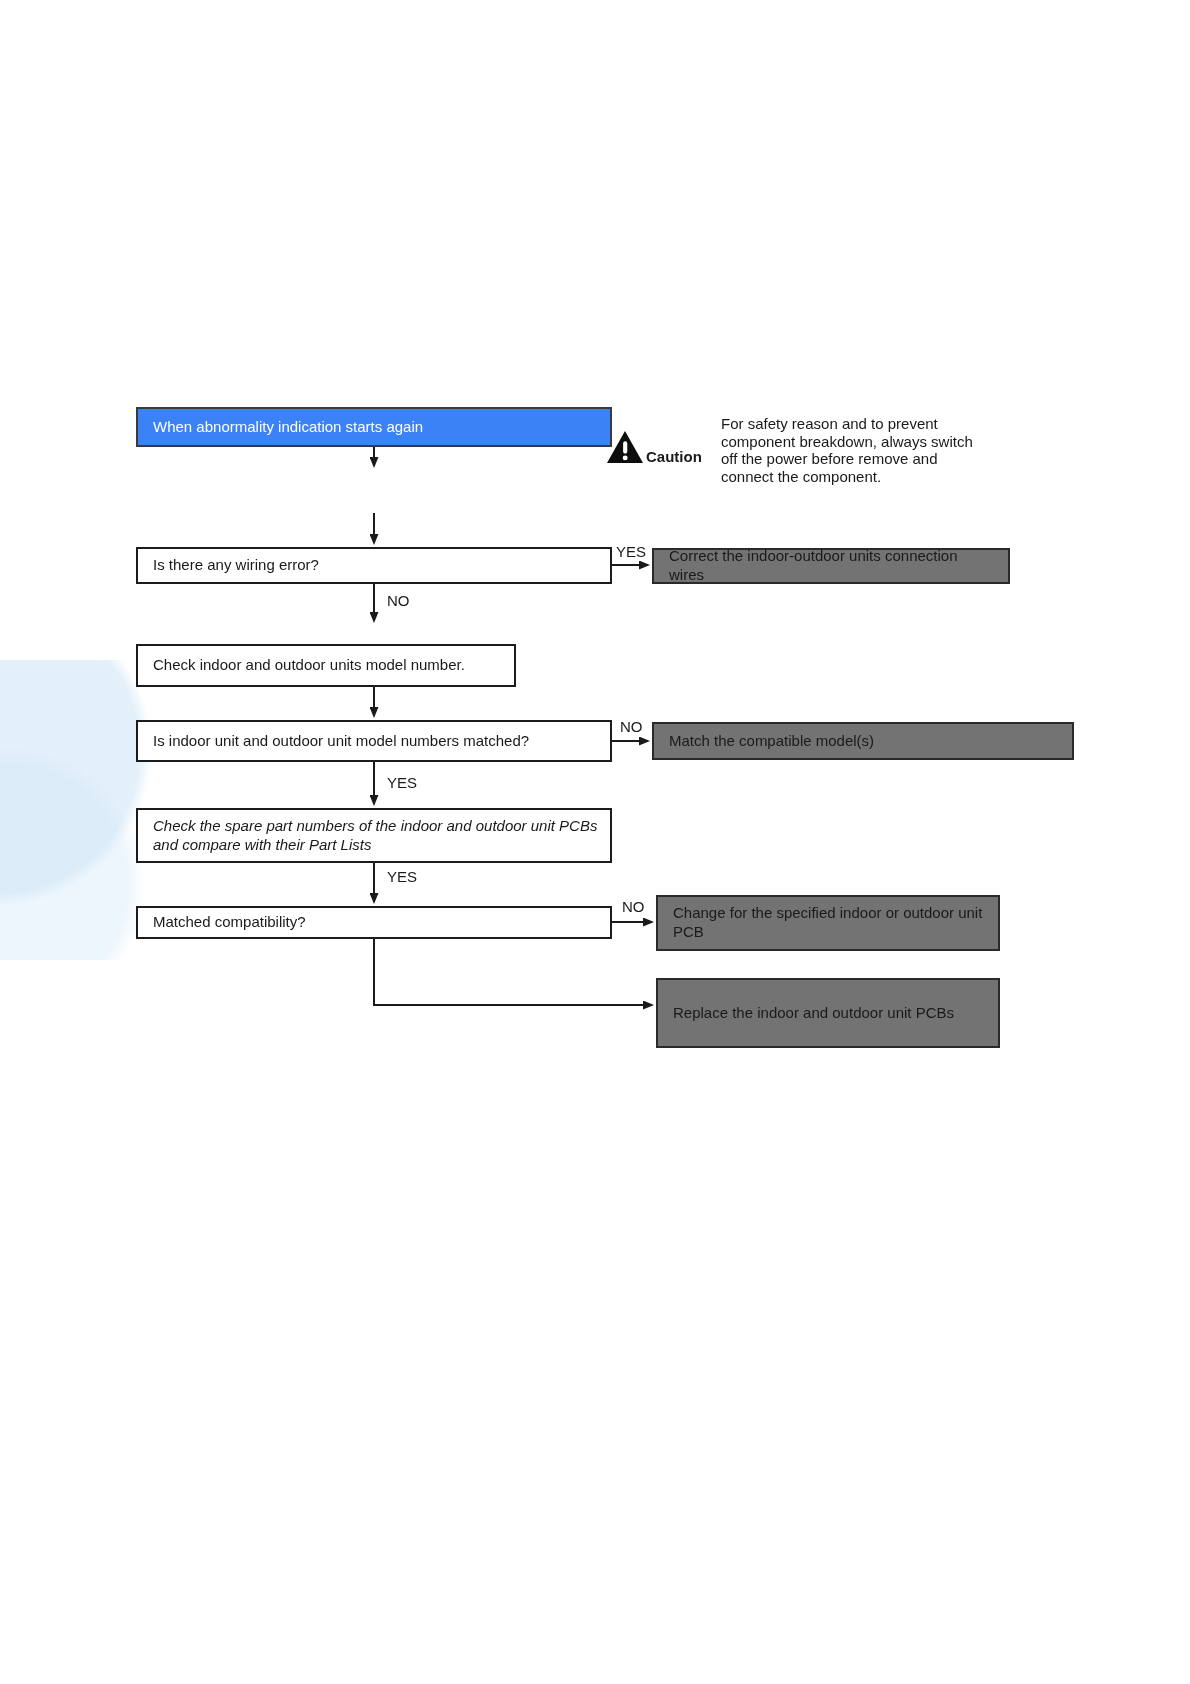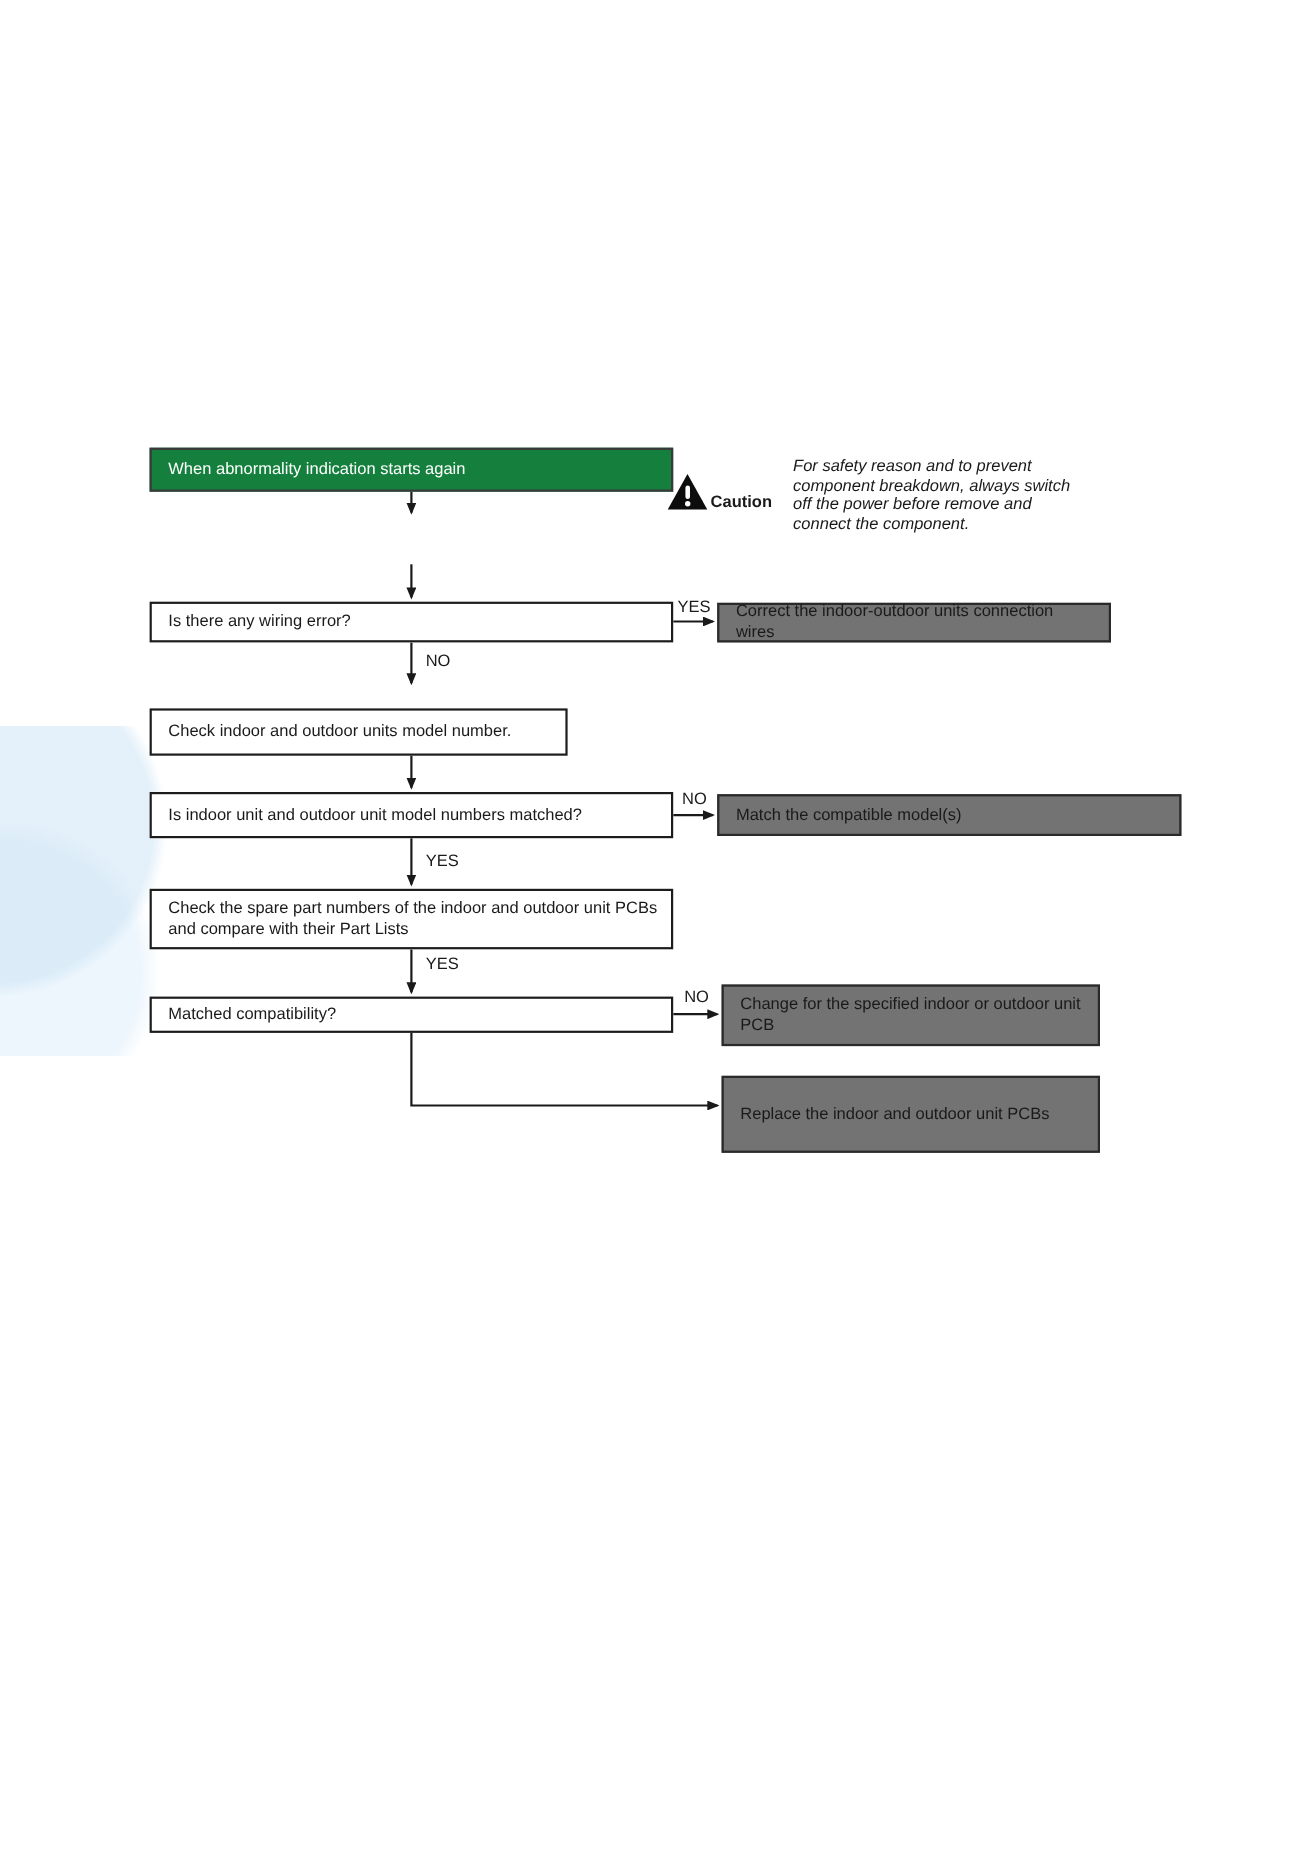--- a/index.html
+++ b/index.html
@@ -23,21 +23,21 @@
     box-sizing:border-box;
     border:2px solid #1c1c1c;
     background:#ffffff;
     font-size:15px;
     line-height:1.25;
     display:flex;
     align-items:center;
     padding:4px 12px 4px 15px;
   }
   .node.start{
-    background:#15803d;
+    background:#3b82f6;
     color:#ffffff;
     border-color:#3a3a3a;
   }
   .node.action{
     background:#737373;
     border-color:#2a2a2a;
   }
   .edge-label{
     position:absolute;
     font-size:15px;
@@ -45,21 +45,21 @@
     white-space:nowrap;
   }
   .connectors{position:absolute;left:0;top:0;width:1190px;height:1684px;}
   .caution-wrap{position:absolute;left:606px;top:430px;display:flex;align-items:flex-end;}
   .caution-label{
     position:absolute;left:646px;top:448px;
     font-size:15px;font-weight:bold;color:#1a1a1a;
   }
   .caution-text{
     position:absolute;left:721px;top:415px;width:270px;
-    font-size:15px;line-height:1.18;color:#1a1a1a;font-style:italic;
+    font-size:15px;line-height:1.18;color:#1a1a1a;
   }
 </style>
 </head>
 <body>
 
 <div class="page">
 
   <div class="watermark"></div>
 
   <svg class="connectors" viewBox="0 0 1190 1684" xmlns="http://www.w3.org/2000/svg">
@@ -118,21 +118,21 @@
   </div>
 
   <div class="edge-label" style="left:620px;top:718px;">NO</div>
 
   <div class="node action" style="left:652px;top:722px;width:422px;height:38px;">
     <span>Match the compatible model(s)</span>
   </div>
 
   <div class="edge-label" style="left:387px;top:774px;">YES</div>
 
-  <div class="node" style="left:136px;top:808px;width:476px;height:55px;">
+  <div class="node" style="left:136px;top:808px;width:476px;height:55px;font-style:italic;">
     <span>Check the spare part numbers of the indoor and outdoor unit PCBs and compare with their Part Lists</span>
   </div>
 
   <div class="edge-label" style="left:387px;top:868px;">YES</div>
 
   <div class="node" style="left:136px;top:906px;width:476px;height:33px;">
     <span>Matched compatibility?</span>
   </div>
 
   <div class="edge-label" style="left:622px;top:898px;">NO</div>

